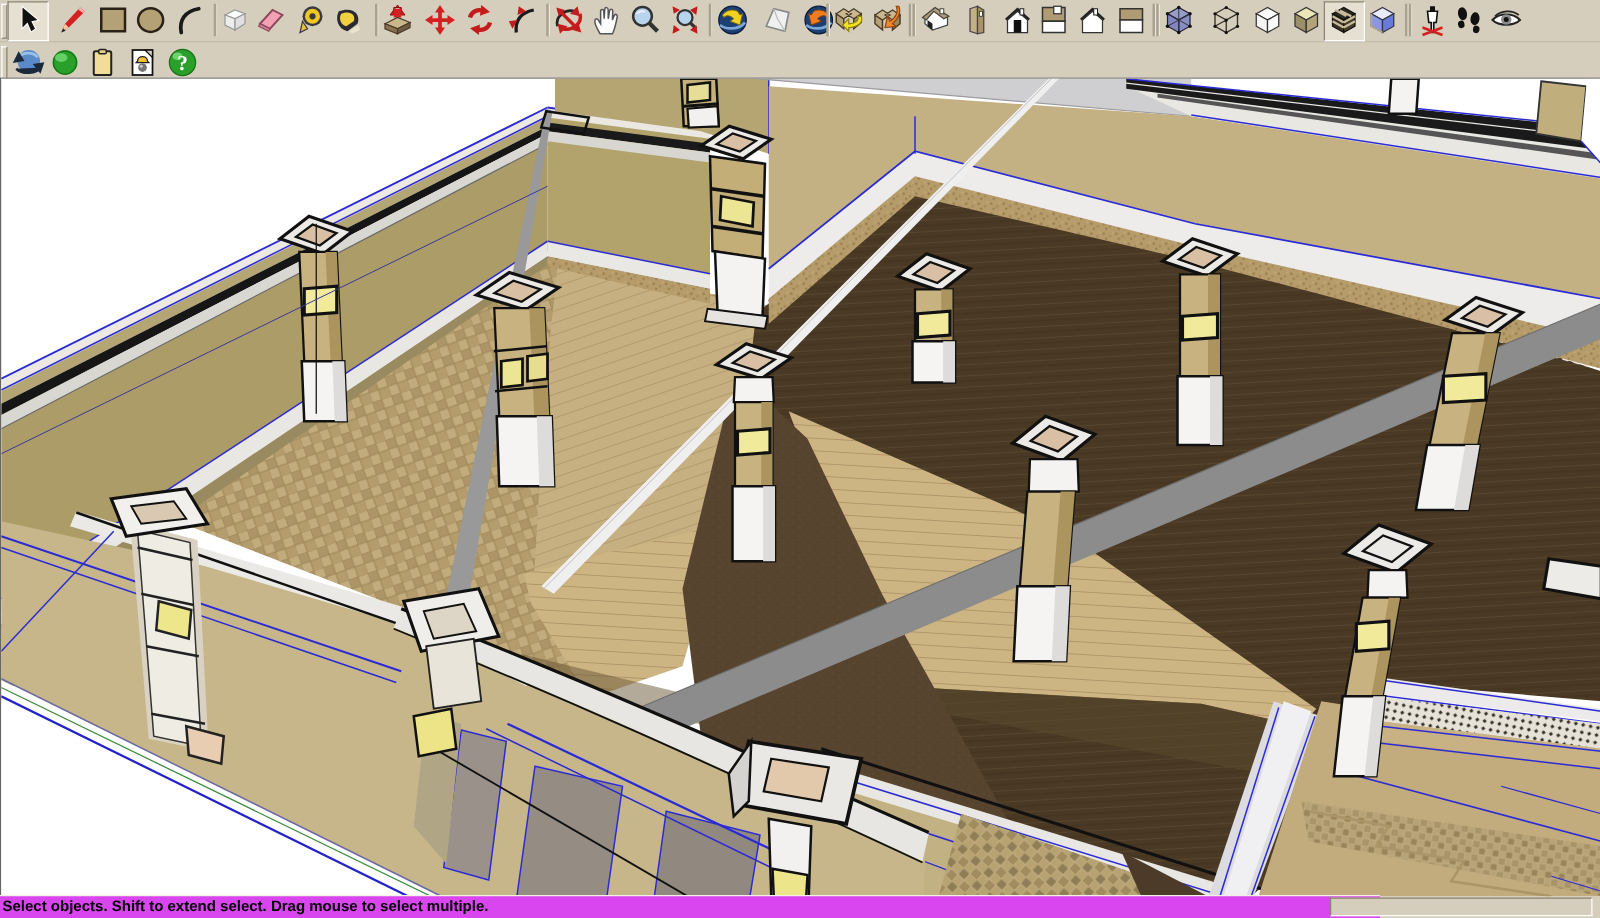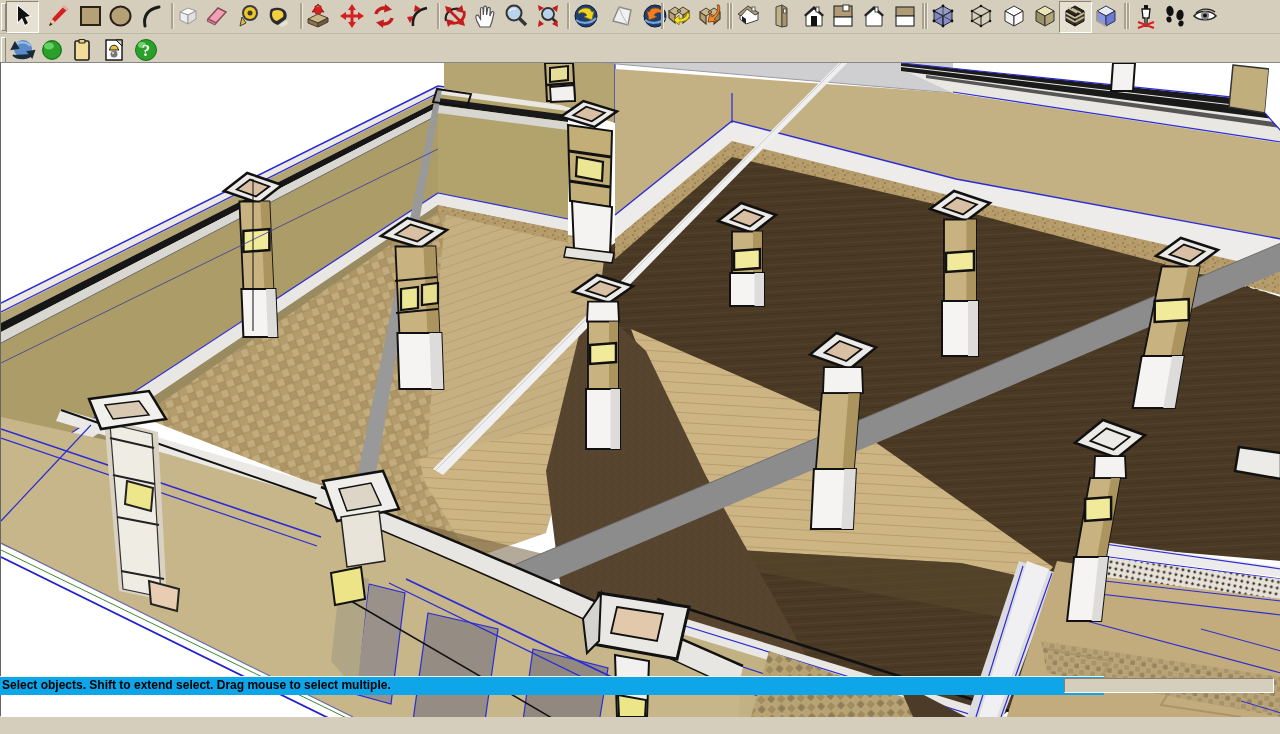--- a/index.html
+++ b/index.html
@@ -494,15 +494,15 @@
       <polygon points="1238,446 1280,452 1280,478 1234,470" fill="#ecebe7" stroke="#111" stroke-width="2.5"></polygon>
       <polygon points="598,592 688,606 676,658 586,642" fill="#e9e8e4" stroke="#111" stroke-width="3"></polygon>
       <polygon points="616,606 662,613 656,640 610,632" fill="#e3c9ac" stroke="#111" stroke-width="1.8"></polygon>
       <polygon points="582,618 600,592 598,640 586,652" fill="#d5d3cf" stroke="#111" stroke-width="2"></polygon>
       <polygon points="614,654 648,660 646,716 616,716" fill="#f2f1ef" stroke="#111" stroke-width="2"></polygon>
       <polygon points="617,694 645,699 644,716 618,716" fill="#ece58a" stroke="#111" stroke-width="2"></polygon>
       <line x1="252" y1="178" x2="252" y2="330" stroke="#111" stroke-width="1"></line>
       <line x1="0" y1="362" x2="437" y2="148" stroke="#39399a" stroke-width="0.8"></line>
     </svg>
 </div>
-<div style="position:absolute;left:0;top:676px;width:1104px;height:18px;background:#0ea5e9;border-top:1px solid #f4f0e6">
+<div style="position:absolute;left:0;top:716px;width:1104px;height:18px;background:#d946ef;border-top:1px solid #f4f0e6">
 <div style="position:absolute;left:2px;top:1px;font-size:12px;font-weight:bold;color:#000">Select objects. Shift to extend select. Drag mouse to select multiple.</div>
 <div style="position:absolute;left:1064px;top:1px;width:208px;height:13px;background:#d6cebc;border:1px solid;border-color:#8a8272 #fff #fff #8a8272"></div>
 </div>
 </body></html>

